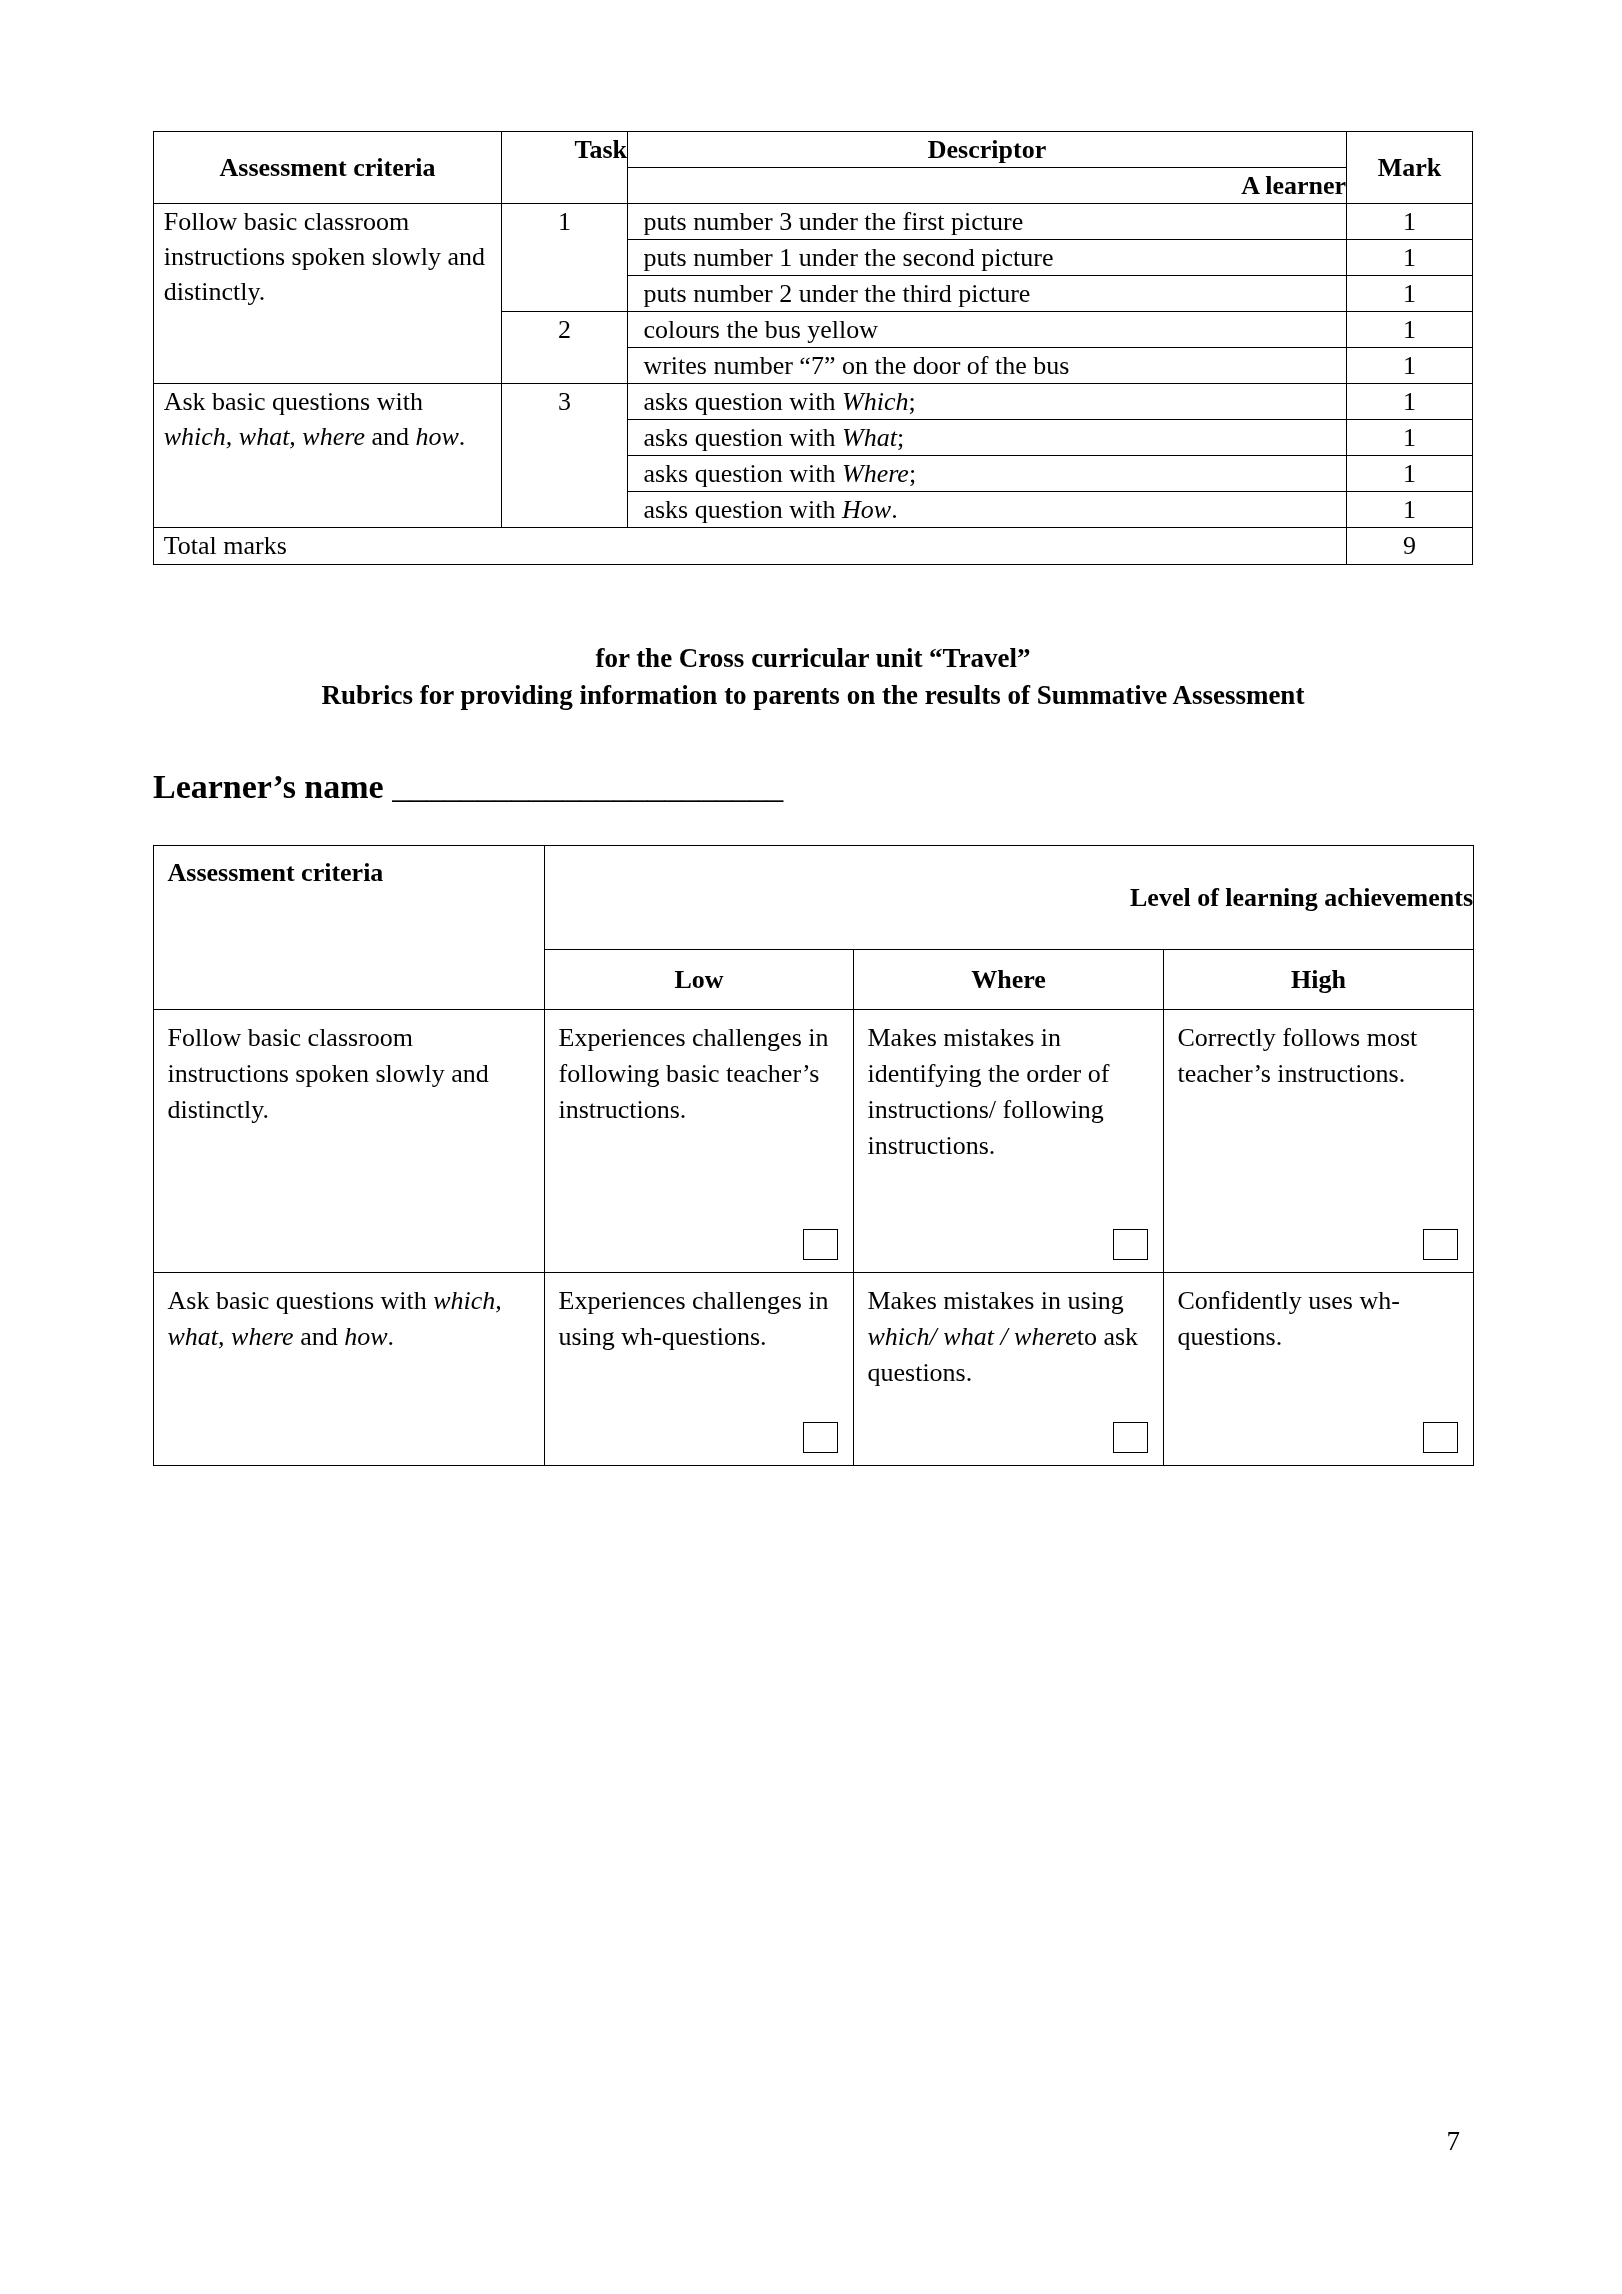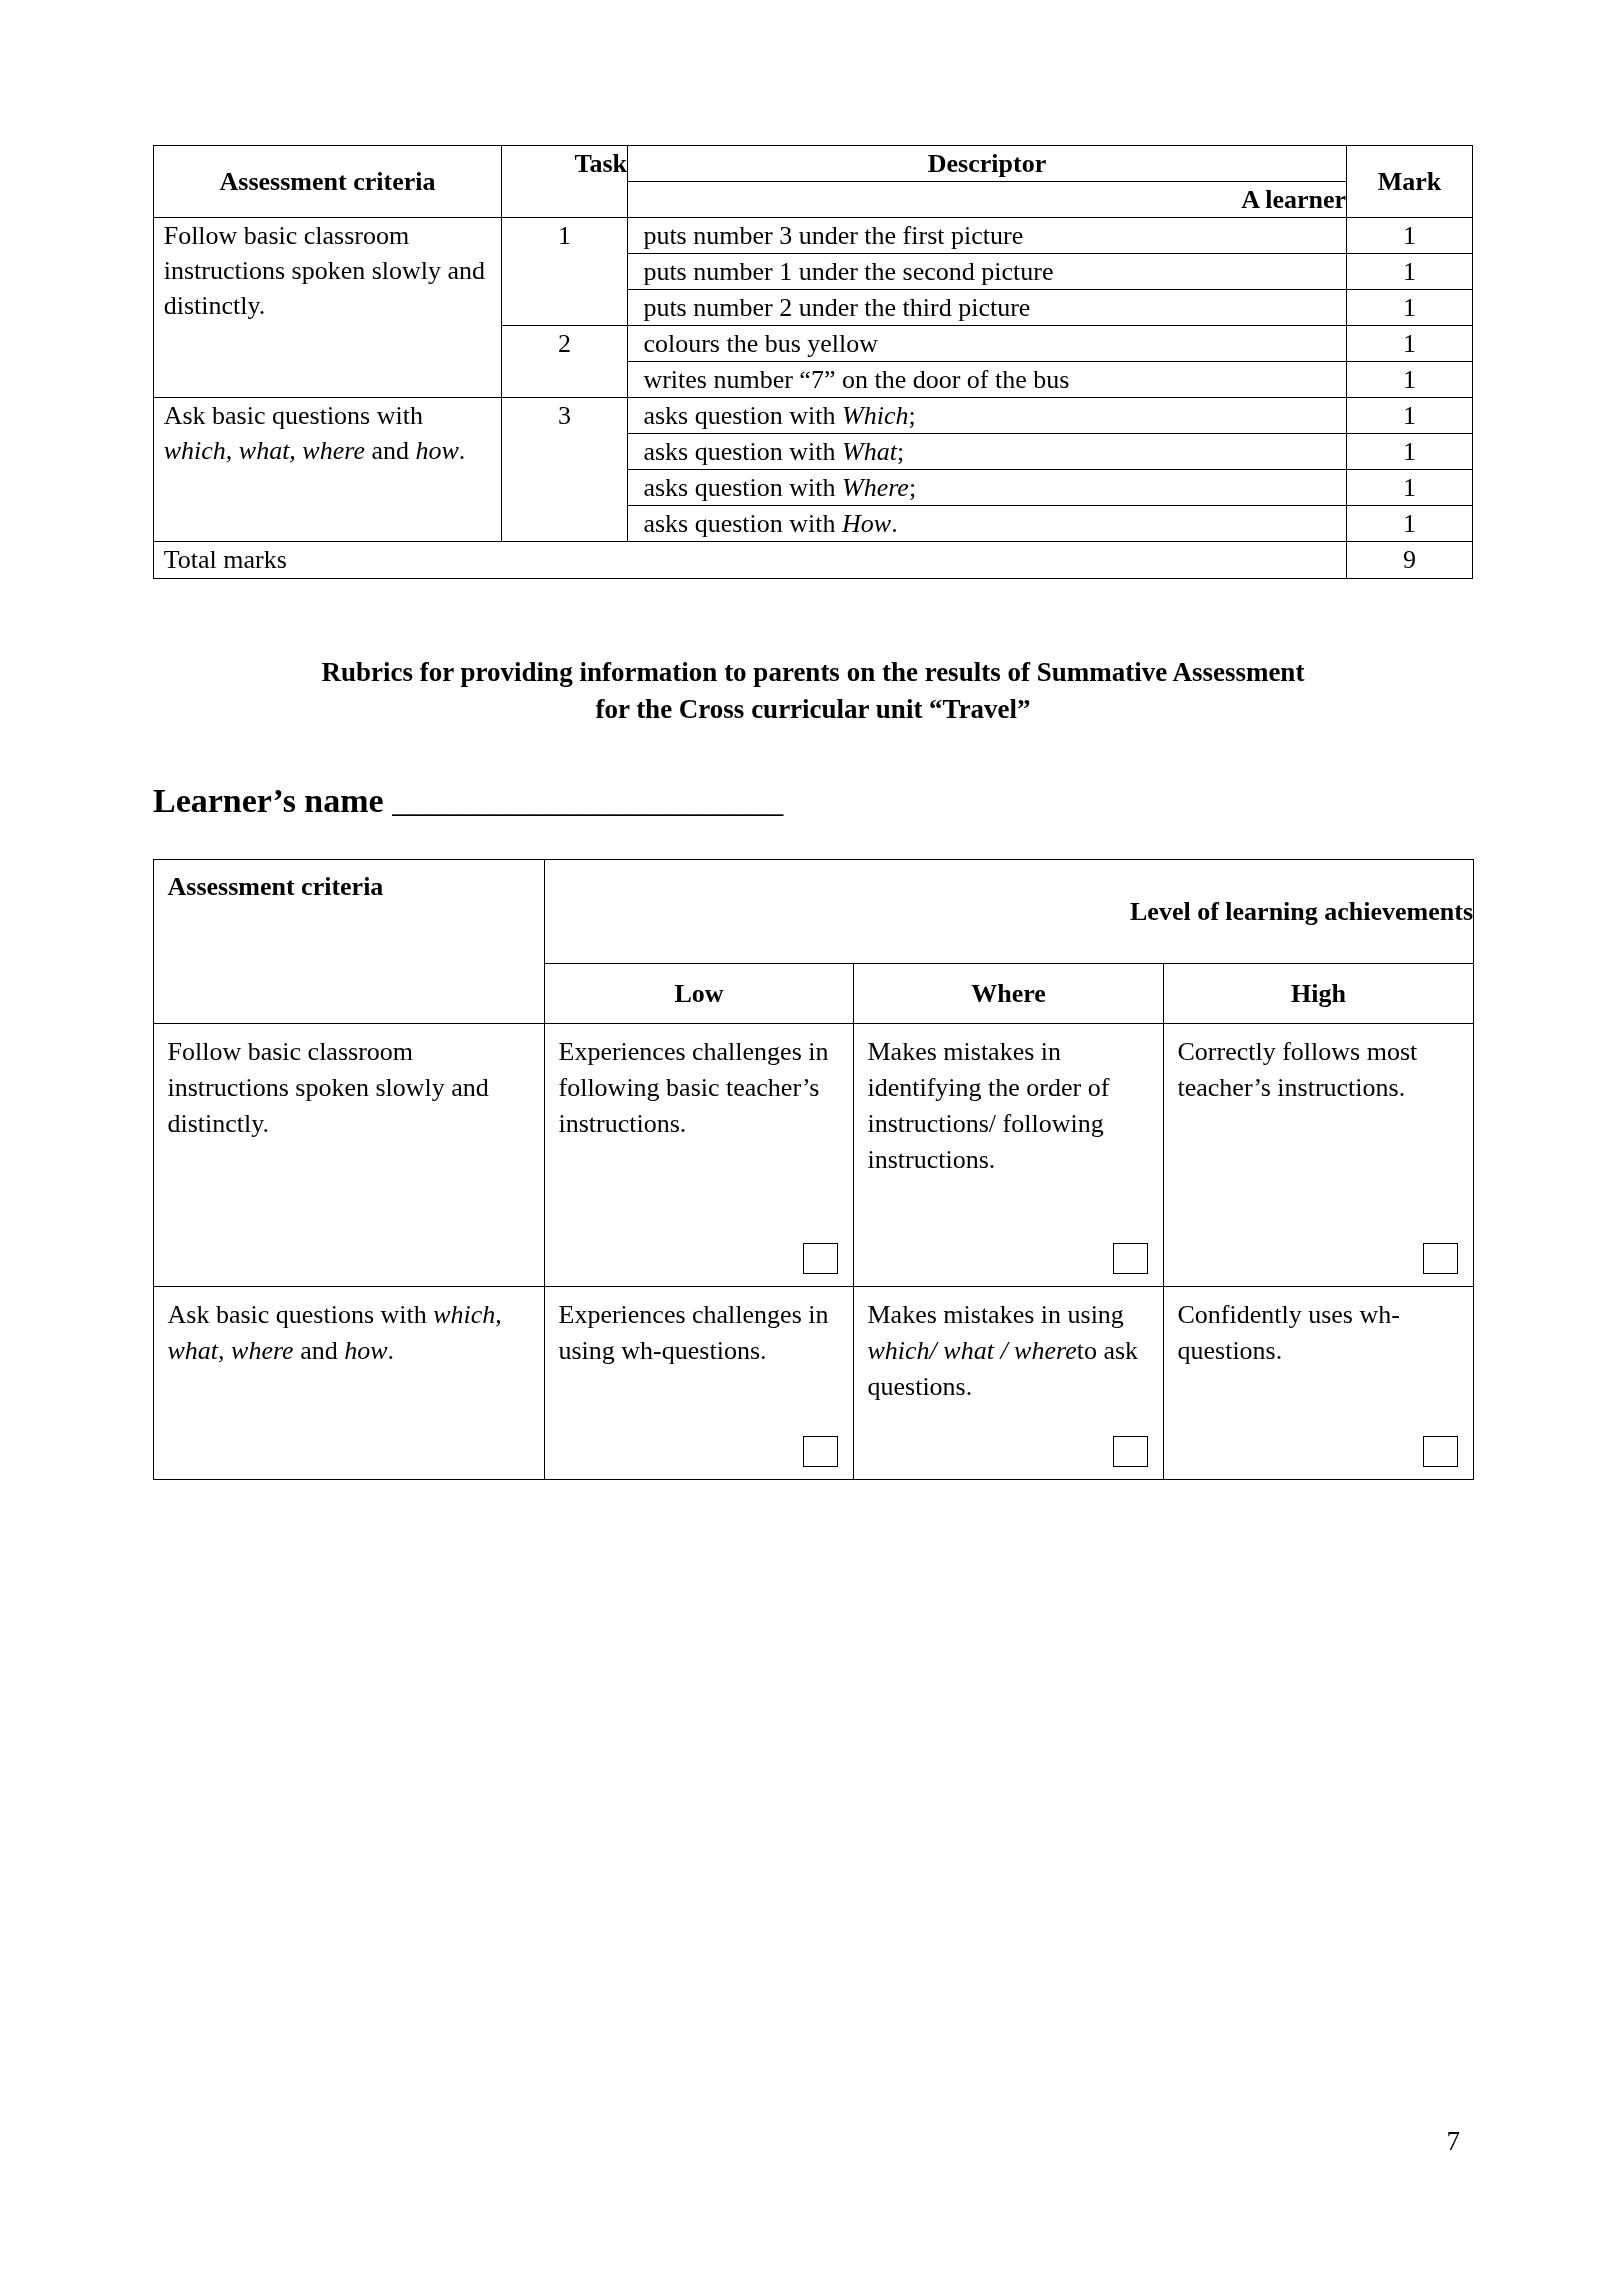--- a/index.html
+++ b/index.html
@@ -3,21 +3,21 @@
 <meta charset="utf-8">
 <style>
   * { margin:0; padding:0; box-sizing:border-box; }
   html,body { background:#ffffff; }
   body {
     width:1622px; height:2294px;
     position:relative;
     font-family:"Liberation Serif","DejaVu Serif",serif;
     color:#000;
   }
-  .content { position:absolute; left:153px; top:145px; width:1320px; }
+  .content { position:absolute; left:153px; top:131px; width:1320px; }
 
   table { border-collapse:collapse; width:100%; table-layout:fixed; }
   th, td { border:1.9px solid #000; font-size:26px; }
 
   
   .t1 tr { height:35px; }
   .t1 th { font-weight:bold; line-height:35px; }
   .t1 .hc { text-align:center; vertical-align:middle; }
   .t1 .ht { text-align:right; vertical-align:top; }
   .t1 .hl { text-align:right; vertical-align:top; padding-left:13.5px; }
@@ -117,22 +117,22 @@
           <td class="mark">1</td>
         </tr>
         <tr class="total">
           <td class="crit" colspan="3">Total marks</td>
           <td class="mark">9</td>
         </tr>
       </tbody>
     </table>
 
     <div class="title">
+      <div>for the Cross curricular unit “Travel”</div>
       <div>Rubrics for providing information to parents on the results of Summative Assessment</div>
-      <div>for the Cross curricular unit “Travel”</div>
     </div>
 
     <div class="learner">
       <span class="lbl">Learner’s name</span>
       <span>_______________________</span>
     </div>
 
     <table class="t2">
       <colgroup>
         <col style="width:391px">

